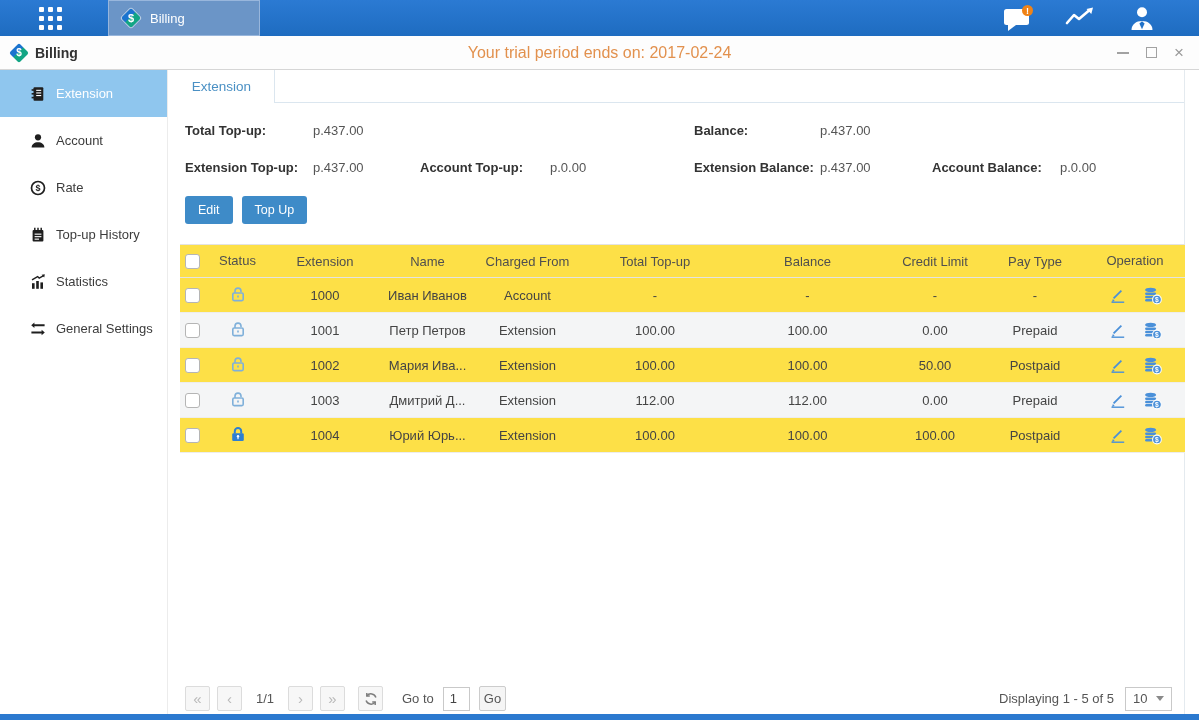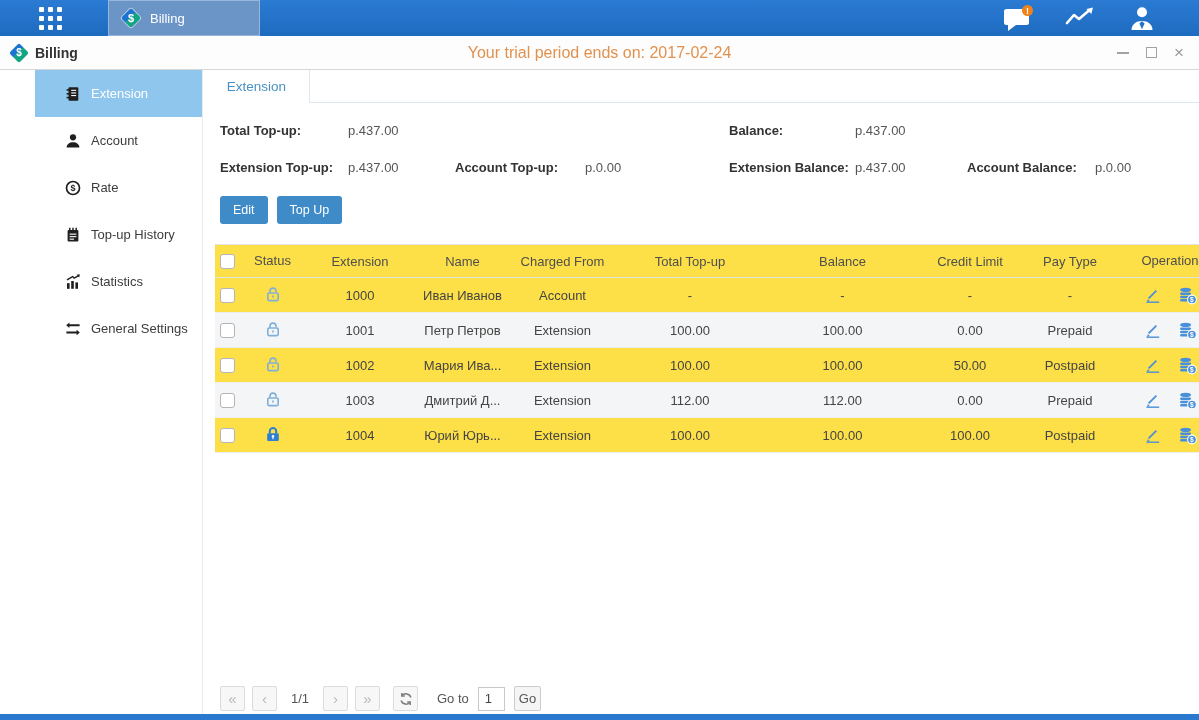--- a/index.html
+++ b/index.html
@@ -23,21 +23,21 @@
   .tb-left { display:flex; align-items:center; gap:7px; margin-left:10px; }
   .tb-title { font-size:14px; font-weight:bold; color:#333; }
   .trial { position:absolute; left:0; right:0; text-align:center; color:#e2914e; font-size:16px; pointer-events:none; }
   .wcontrols { position:absolute; right:12px; top:0; height:100%; display:flex; align-items:center; gap:12px; }
   .wc { width:16px; height:16px; display:flex; align-items:center; justify-content:center; color:#9a9a9a; cursor:pointer; }
   .minbar { width:12px; height:2px; background:#a2a2a2; display:block; }
   .maxbox { width:11px; height:11px; border:1.5px solid #a2a2a2; display:block; }
   .wc.close { font-size:17px; line-height:16px; }
 
   
-  .bodyrow { display:flex; height:650px; position:relative;margin-left:35px; }
+  .bodyrow { display:flex; height:650px; position:relative; }
   .sidebar { width:168px; flex:0 0 168px; border-right:1px solid #ececec; background:#fff; }
   .side-item { height:47px; display:flex; align-items:center; gap:10px; padding-left:29px; font-size:13px; color:#3c3c3c; cursor:pointer; }
   .side-item.active { background:#8fc6ee; color:#fff; }
   .sicon { width:17px; height:17px; flex:0 0 17px; display:flex; align-items:center; justify-content:center; }
 
   .main { position:relative; width:1017px; border-right:1px solid #e4eaef; }
   .tabstrip { position:relative; height:33px; }
   .tabstrip::after { content:''; position:absolute; left:107px; right:0; bottom:0; height:1px; background:#dbe6ef; }
   .tab { position:absolute; left:1px; top:0; width:106px; height:33px; display:flex; align-items:center; justify-content:center; font-size:13.5px; color:#4a90c4; border-right:1px solid #dbe6ef; background:#fff; cursor:pointer; }
 
@@ -483,18 +483,25 @@
           <svg width="14" height="14" viewBox="0 0 16 16" fill="none" stroke="#7d7d7d" stroke-width="1.7">
             <path d="M13.6 6.3A6 6 0 0 0 3.2 4.4"></path>
               <path d="M2.4 9.7A6 6 0 0 0 12.8 11.6"></path>
             <path d="M3.2 1.2v3.4h3.4"></path>
               <path d="M12.8 14.8v-3.4H9.4"></path>
           </svg>
         </span>
         <span class="goto-label">Go to</span>
         <input class="goto-input" value="1" style="">
         <button class="go-btn">Go</button>
+        <div class="pager-right">
+          <span>Displaying 1 - 5 of 5</span>
+          <div class="pagesize">
+            <span>10</span>
+            <i class="caret"></i>
+          </div>
+        </div>
       </div>
     </div>
   </div>
 
   <div class="bottom-strip"></div>
 </div>
 
 </body></html>

